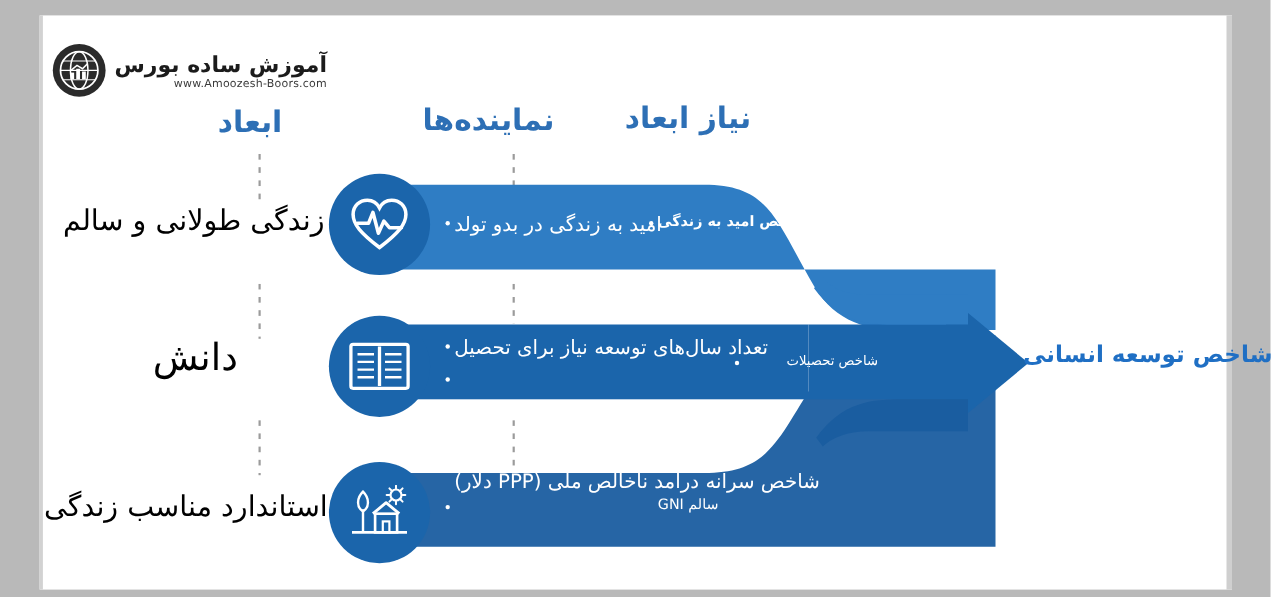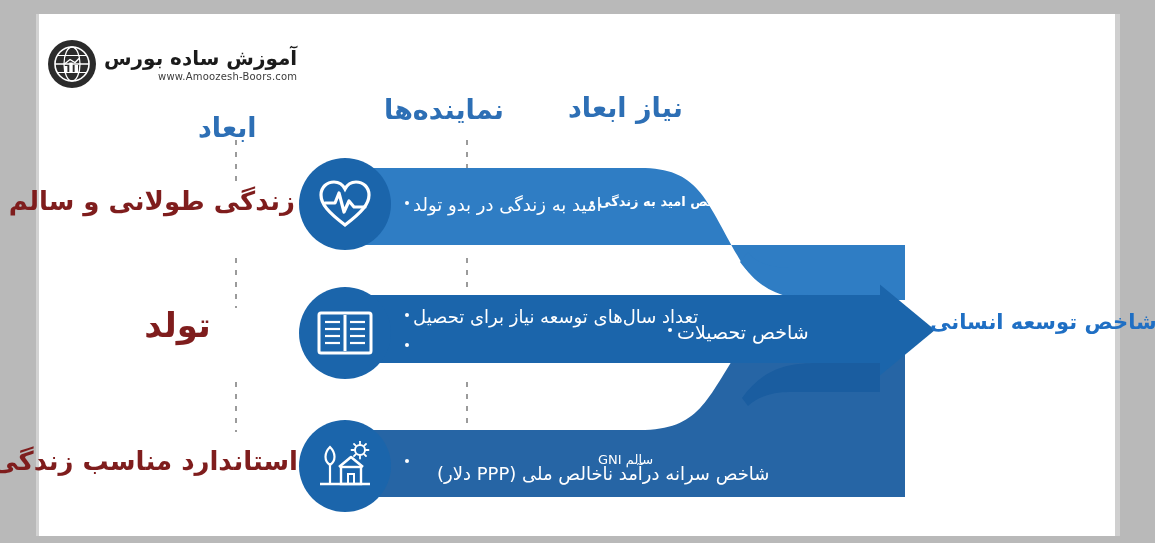--- a/index.html
+++ b/index.html
@@ -47,40 +47,40 @@
   #logo .w2{
     font-size:10px;color:#3b3b3b;letter-spacing:.2px;direction:ltr;
     margin-top:2px;white-space:nowrap;
   }
 
   
   .col-head{
     position:absolute;color:#2d6fb5;font-weight:bold;white-space:nowrap;
     font-size:27px;direction:rtl;
   }
-  #head-abaad{left:198px;top:112px;text-align:center;}
+  #head-abaad{left:198px;top:96px;text-align:center;}
   #head-namayande{left:384px;top:94px;}
   #head-shakhes{left:568px;top:92px;}
 
   
   .dots{
     position:absolute;width:2px;
     background-image:linear-gradient(to bottom,#9b9b9b 0 5px,transparent 5px 12px);
     background-size:2px 12px;
   }
   #dots-a{left:235px;top:140px;height:46px;}
   #dots-b{left:235px;top:258px;height:50px;}
   #dots-c{left:235px;top:382px;height:50px;}
   #dots-d{left:466px;top:140px;height:30px;}
   #dots-e{left:466px;top:258px;height:36px;}
   #dots-f{left:466px;top:382px;height:42px;}
 
   
   .dim-label{
-    position:absolute;color:#7f1d1d;font-weight:bold;direction:rtl;
+    position:absolute;color:#000000;font-weight:normal;direction:rtl;
     white-space:nowrap;text-align:center;
   }
   #dim-1{left:60px;top:186px;width:235px;font-size:26px;}
   #dim-2{left:60px;top:305px;width:235px;font-size:34px;}
   #dim-3{left:48px;top:446px;width:250px;font-size:26px;}
 
   
   #flow{position:absolute;left:0;top:0;width:1155px;height:543px;}
 
   
@@ -102,27 +102,27 @@
   }
 
   #t-rep-1{left:413px;top:194px;}
   #b-rep-1{left:405px;top:201px;}
 
   #t-rep-2a{left:413px;top:306px;}
   #b-rep-2a{left:405px;top:313px;}
   #t-rep-2b{left:410px;top:336px;margin-top:33px;}
   #b-rep-2b{left:405px;top:343px;}
 
-  #t-rep-3{left:413px;top:463px;margin-left:24px;}
+  #t-rep-3{left:413px;top:428px;}
   #b-rep-3{left:405px;top:459px;}
 
   #t-idx-1{left:598px;top:194px;font-size:13px;font-weight:bold;}
   #b-idx-1{left:590px;top:201px;}
 
-  #t-idx-2{left:677px;top:321px;font-size:19px;}
+  #t-idx-2{left:715px;top:321px;font-size:12px;}
   #b-idx-2{left:668px;top:328px;}
 
   #t-idx-3{left:598px;top:452px;font-size:13px;}
 
   
   #final-label{
     position:absolute;left:930px;top:310px;color:#1f6fc4;font-weight:bold;
     font-size:21px;direction:rtl;white-space:nowrap;
   }
 </style>
@@ -224,21 +224,21 @@
       <line x1="13" y1="22" x2="13" y2="42" stroke="#ffffff" stroke-width="2.2"></line>
 
       <path d="M22,26 L34,16 L46,26" fill="none" stroke="#ffffff" stroke-width="2.6" stroke-linejoin="round"></path>
       <rect x="24" y="26" width="20" height="17" fill="none" stroke="#ffffff" stroke-width="2.4"></rect>
       <rect x="31" y="33" width="6" height="10" fill="none" stroke="#ffffff" stroke-width="2"></rect>
       <line x1="3" y1="43" x2="53" y2="43" stroke="#ffffff" stroke-width="2.4"></line>
     </svg>
   </div>
 
   <div class="dim-label" id="dim-1">زندگی طولانی و سالم</div>
-  <div class="dim-label" id="dim-2">تولد</div>
+  <div class="dim-label" id="dim-2">دانش</div>
   <div class="dim-label" id="dim-3">استاندارد مناسب زندگی</div>
 
   <div class="bullet" id="b-rep-1"></div>
   <div class="bar-text" id="t-rep-1">امید به زندگی در بدو تولد</div>
 
   <div class="bullet" id="b-rep-2a"></div>
   <div class="bar-text" id="t-rep-2a">تعداد سال‌های توسعه نیاز برای تحصیل</div>
   <div class="bullet" id="b-rep-2b"></div>
   <div class="bar-text" id="t-rep-2b">میانگین سال‌های تحصیل</div>
 

